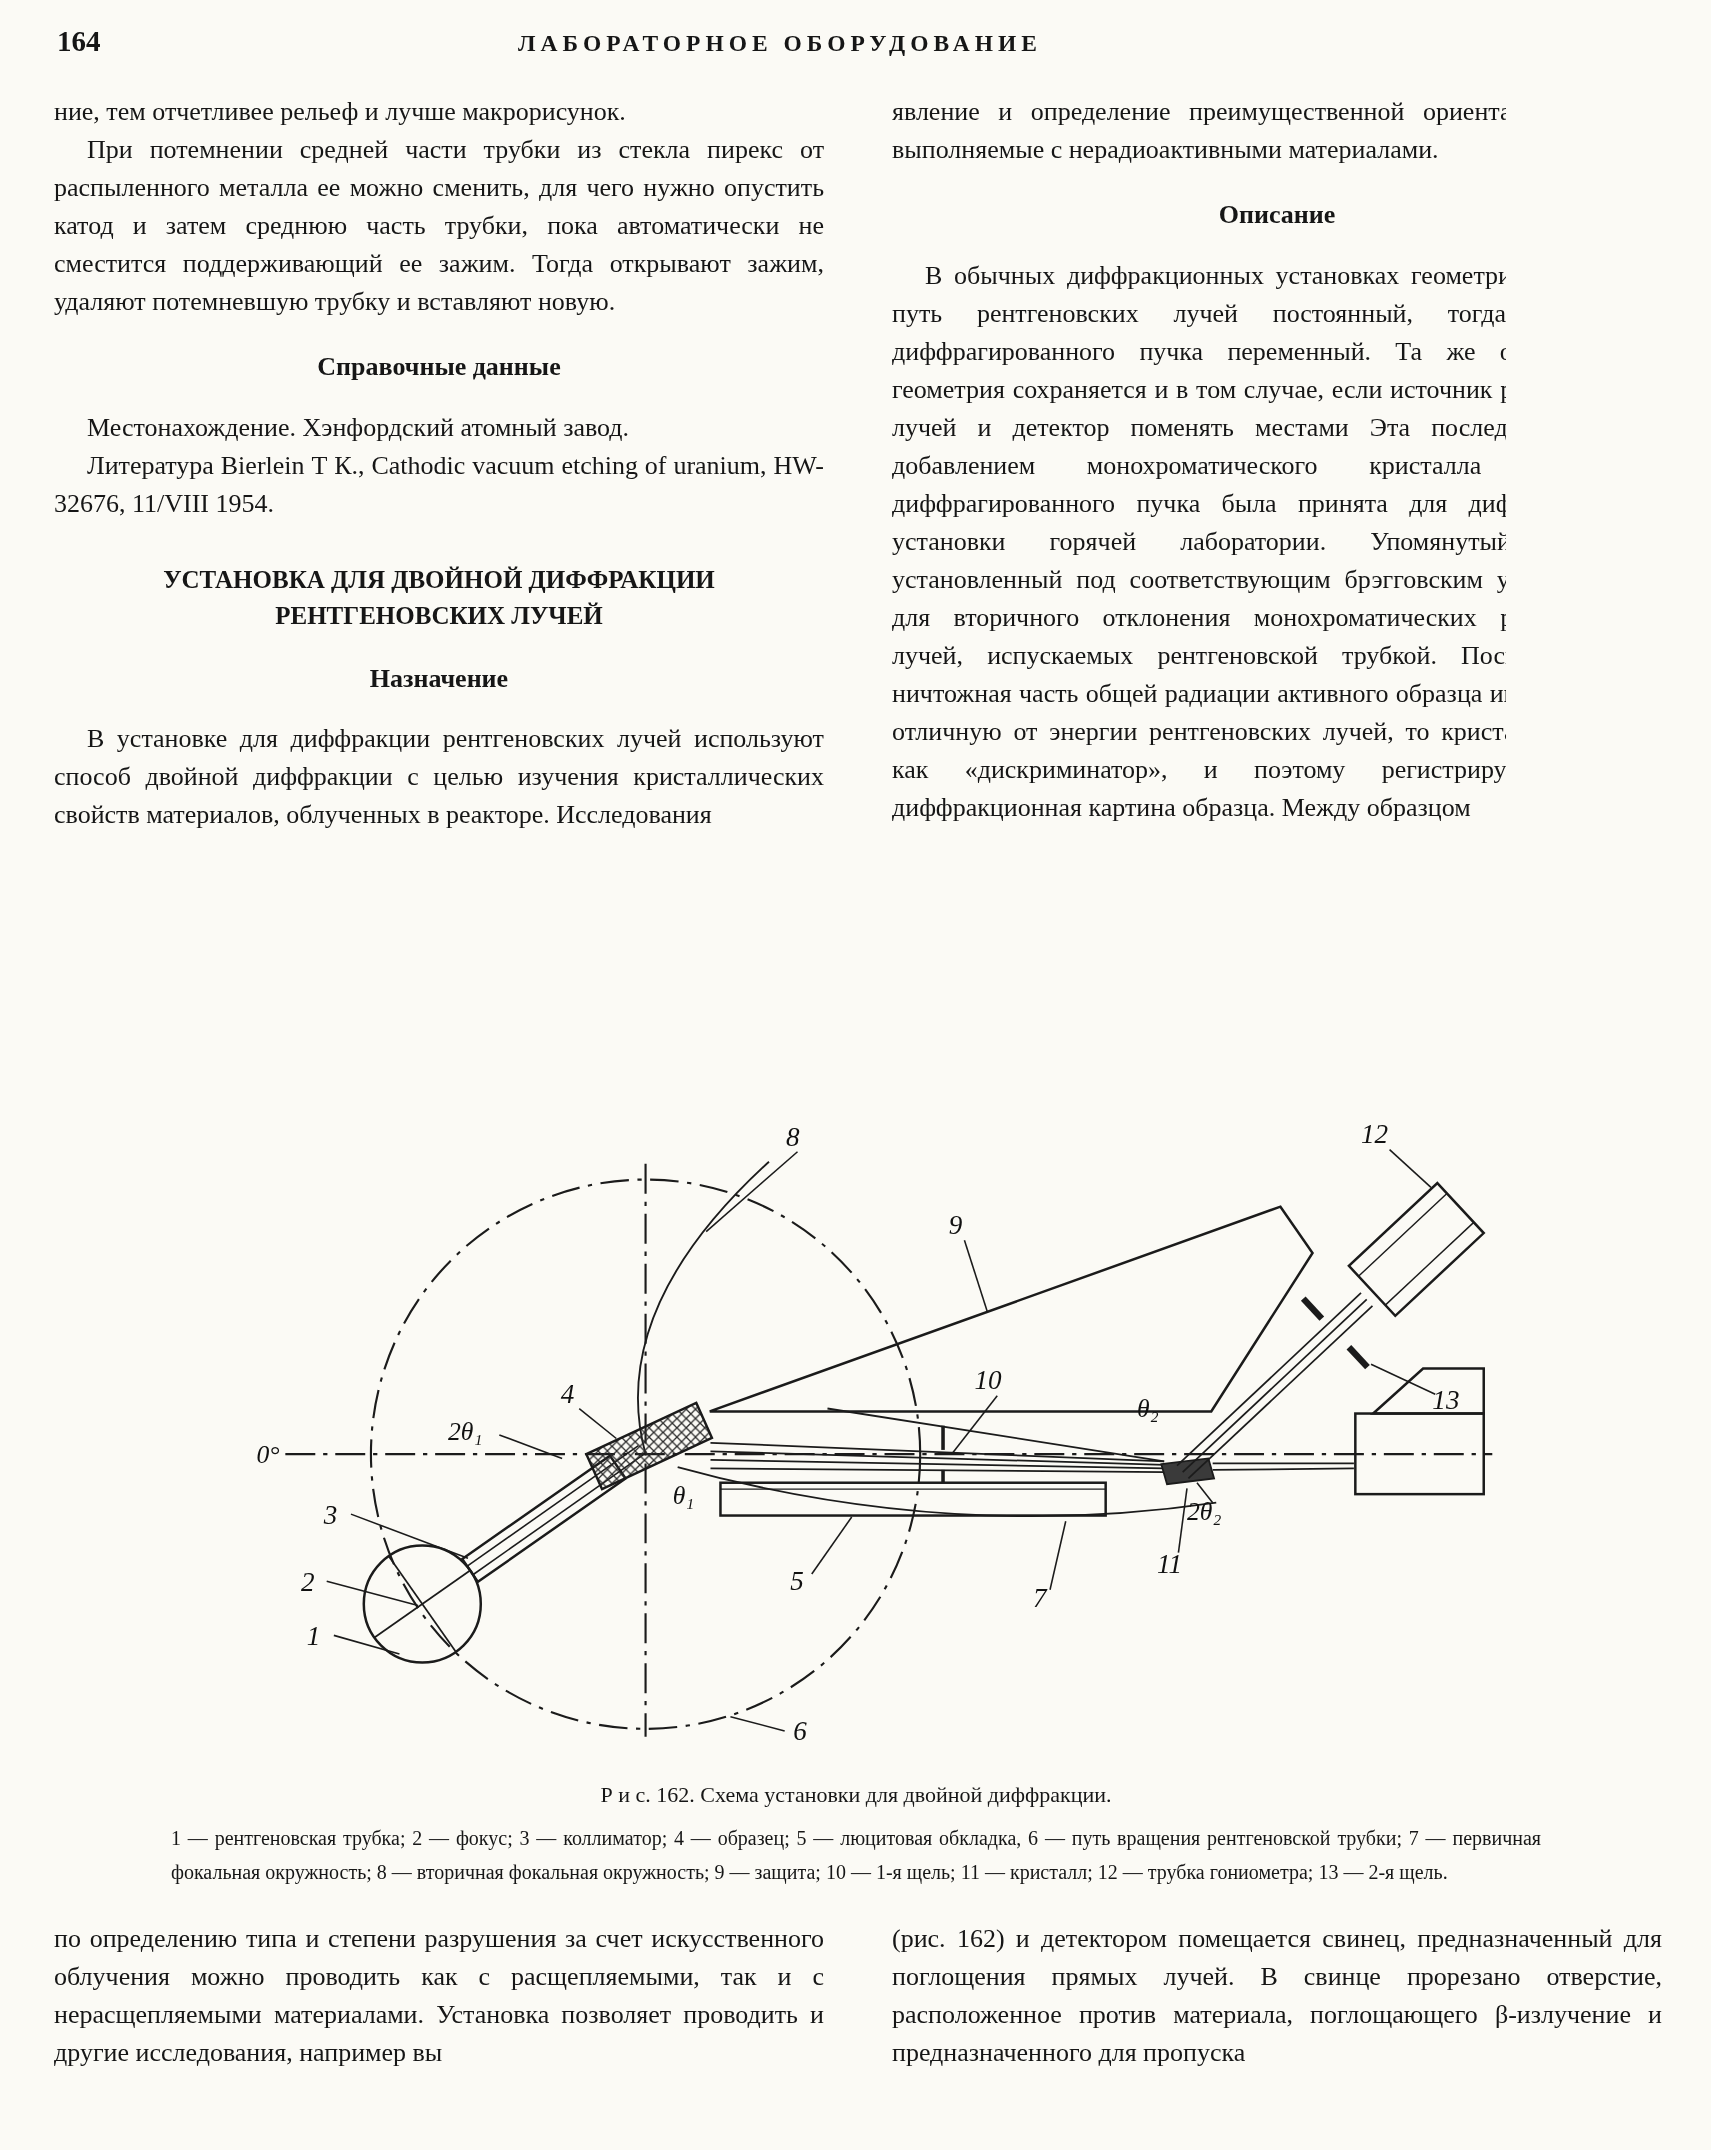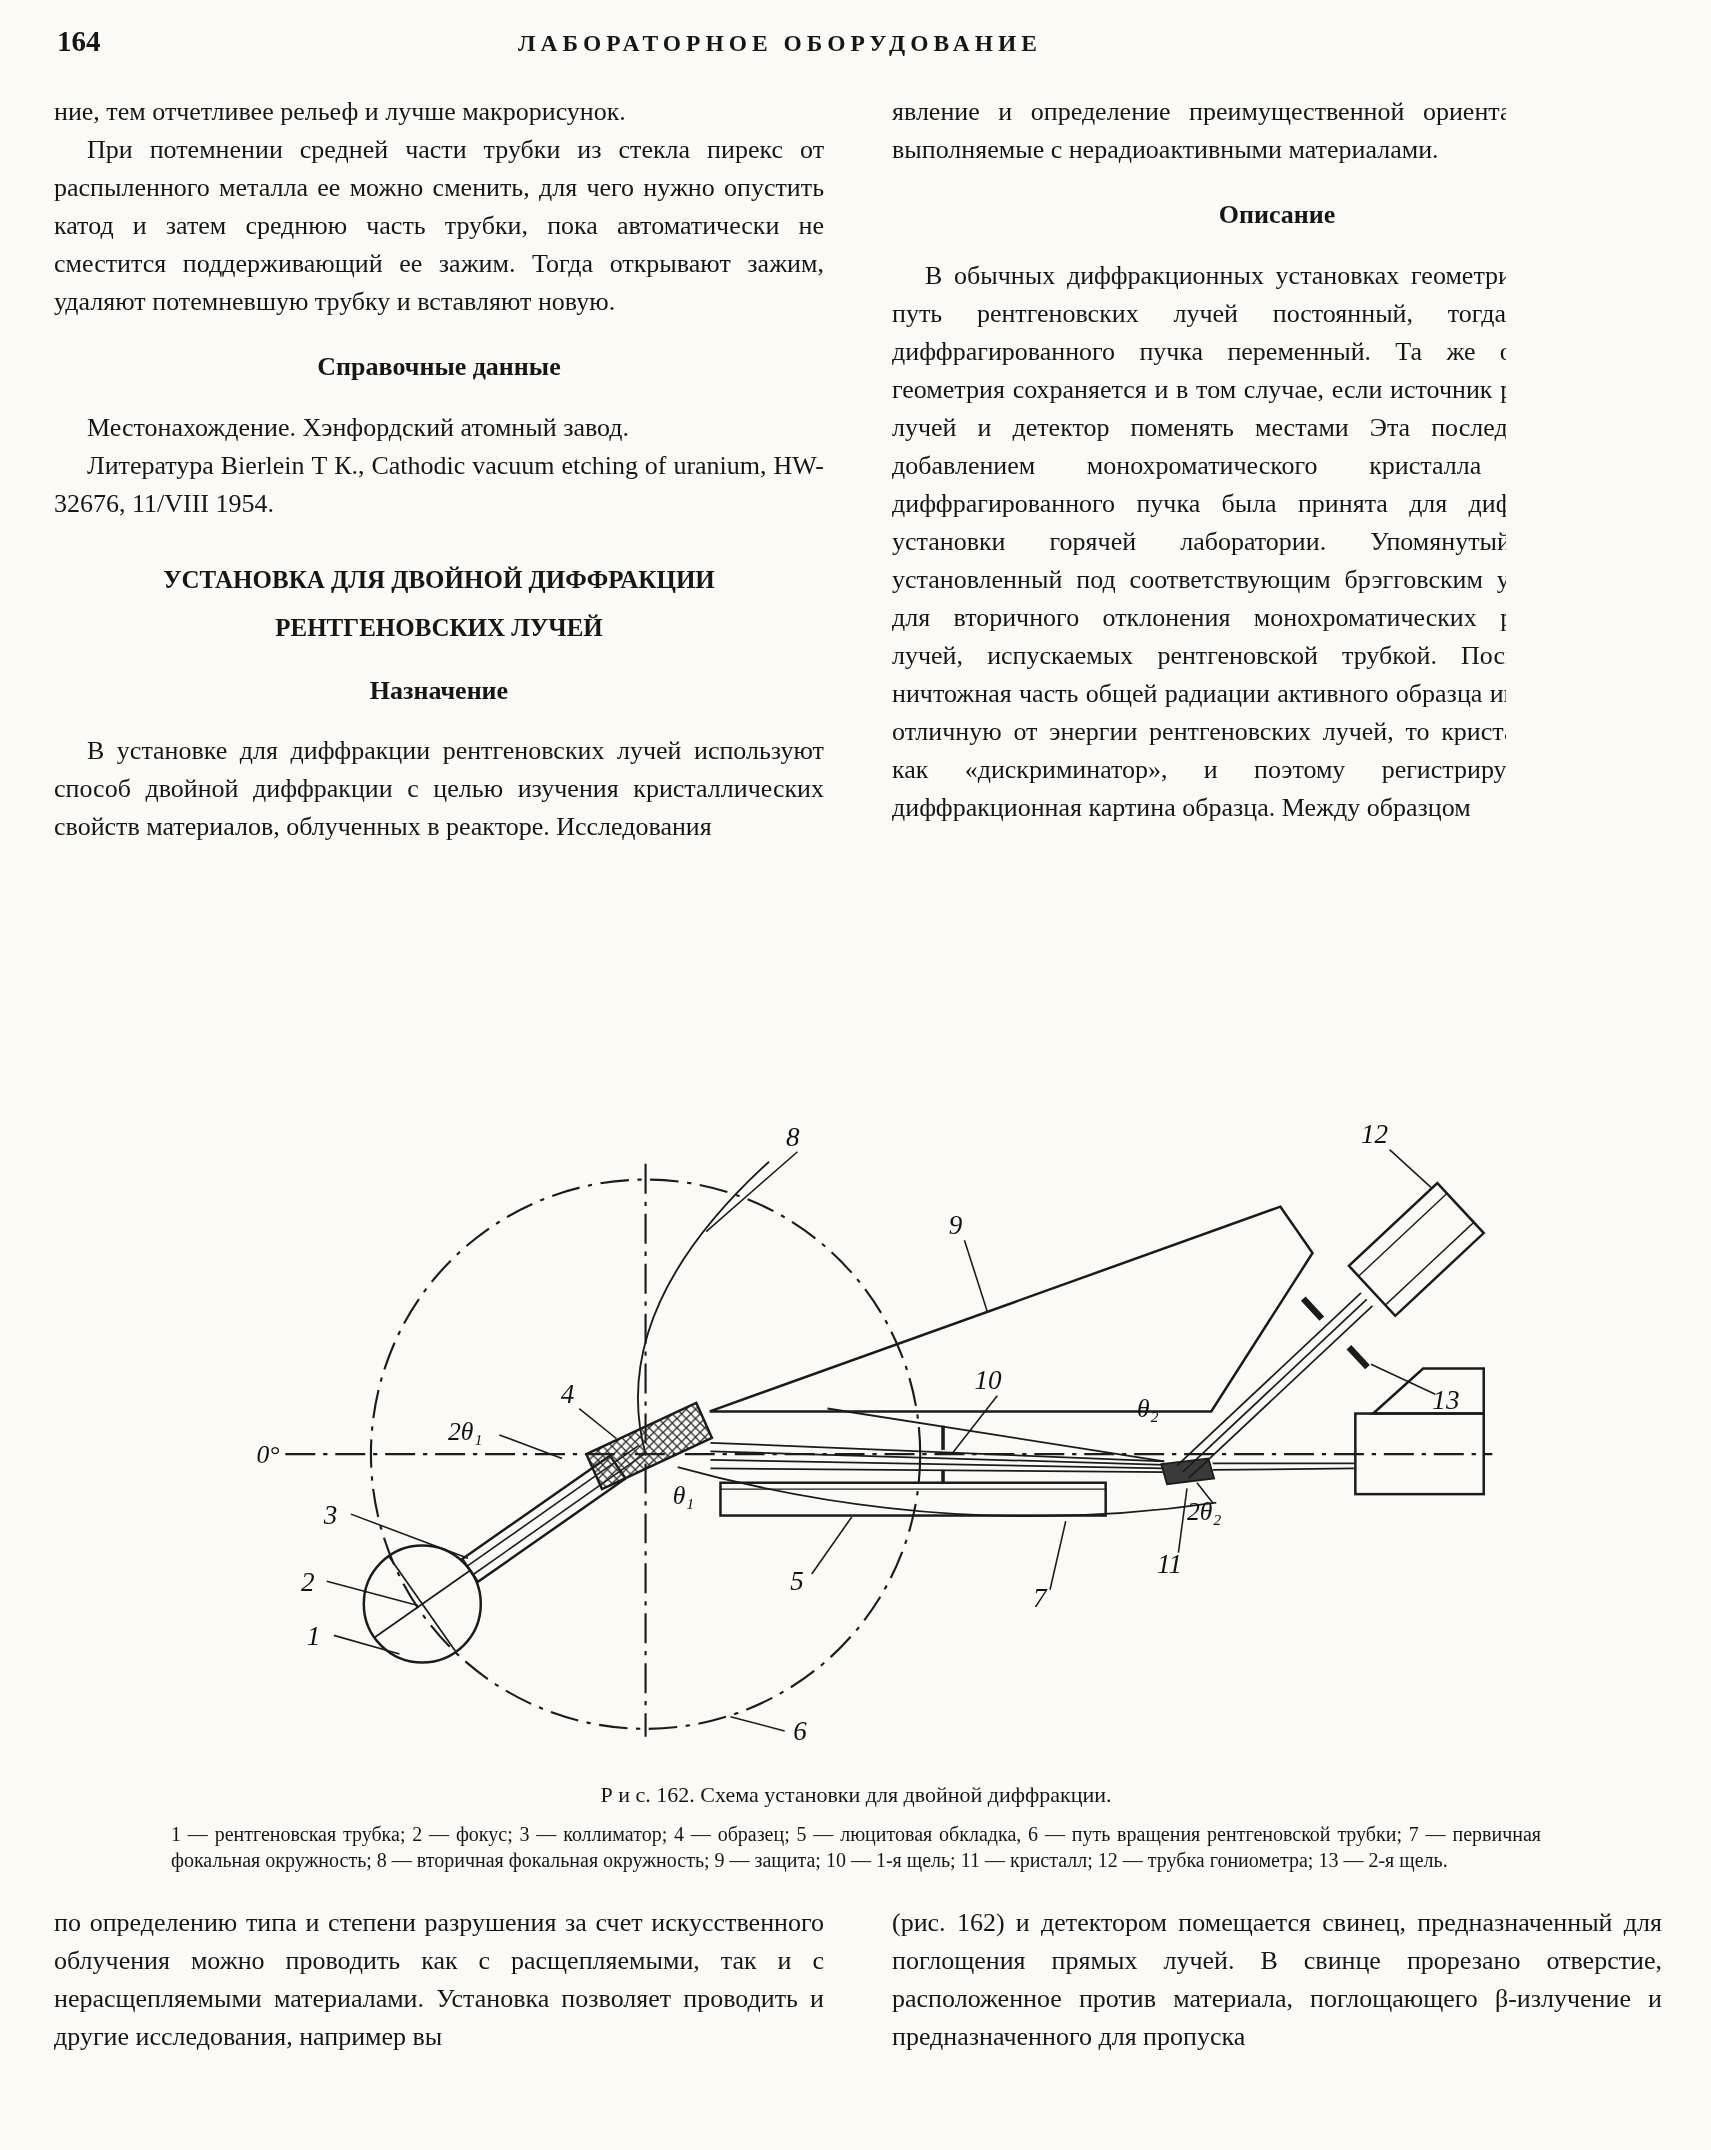--- a/index.html
+++ b/index.html
@@ -19,30 +19,30 @@
   .cols { display:flex; gap:68px; }
   .cols-top { margin-top:26px; height:993px; overflow:hidden; }
   .cols-bottom { margin-top:31px;align-items:center; }
   .col { width:770px; flex:0 0 auto;font-family:Liberation Serif, serif; }
 
   .para { font-size:26px; line-height:38px; text-align:justify; margin:0; }
   .indent { text-indent:33px; }
 
   .h-sub  { font-size:26px; font-weight:bold; text-align:center; margin:31px 0 27px; }
   .h-big  { font-size:25px; font-weight:bold; text-align:center; line-height:36px; margin:39px 0 0; }
-  .h-big2 { font-size:25px; font-weight:bold; text-align:center; line-height:36px; margin:12px; }
+  .h-big2 { font-size:25px; font-weight:bold; text-align:center; line-height:36px; margin:0; }
   .h-sub2 { font-size:26px; font-weight:bold; text-align:center; margin:30px 0 26px; }
 
   .figure-wrap { margin:17px 0 0 -54px; width:1712px; }
   svg .ln { stroke:#1b1b1b; fill:none; }
   .fig-num { font:italic 38px "Liberation Serif", serif; fill:#111; }
   .fig-ang { font:italic 36px "Liberation Serif", serif; fill:#111; }
 
   .cap-title  { text-align:center; font-size:22px; font-weight:normal; margin-top:5.7px; }
-  .cap-legend { width:1370px; margin:13px auto 0; font-size:20px; line-height:26px; text-align:justify; }
+  .cap-legend { width:1370px; margin:13px auto 0; font-size:20px; line-height:34px; text-align:justify; }
 </style>
 </head>
 <body>
 
 <div class="page">
 
   <div class="pg-header">
     <div class="pg-num">164</div>
     <div class="pg-title">ЛАБОРАТОРНОЕ  ОБОРУДОВАНИЕ</div>
   </div>

